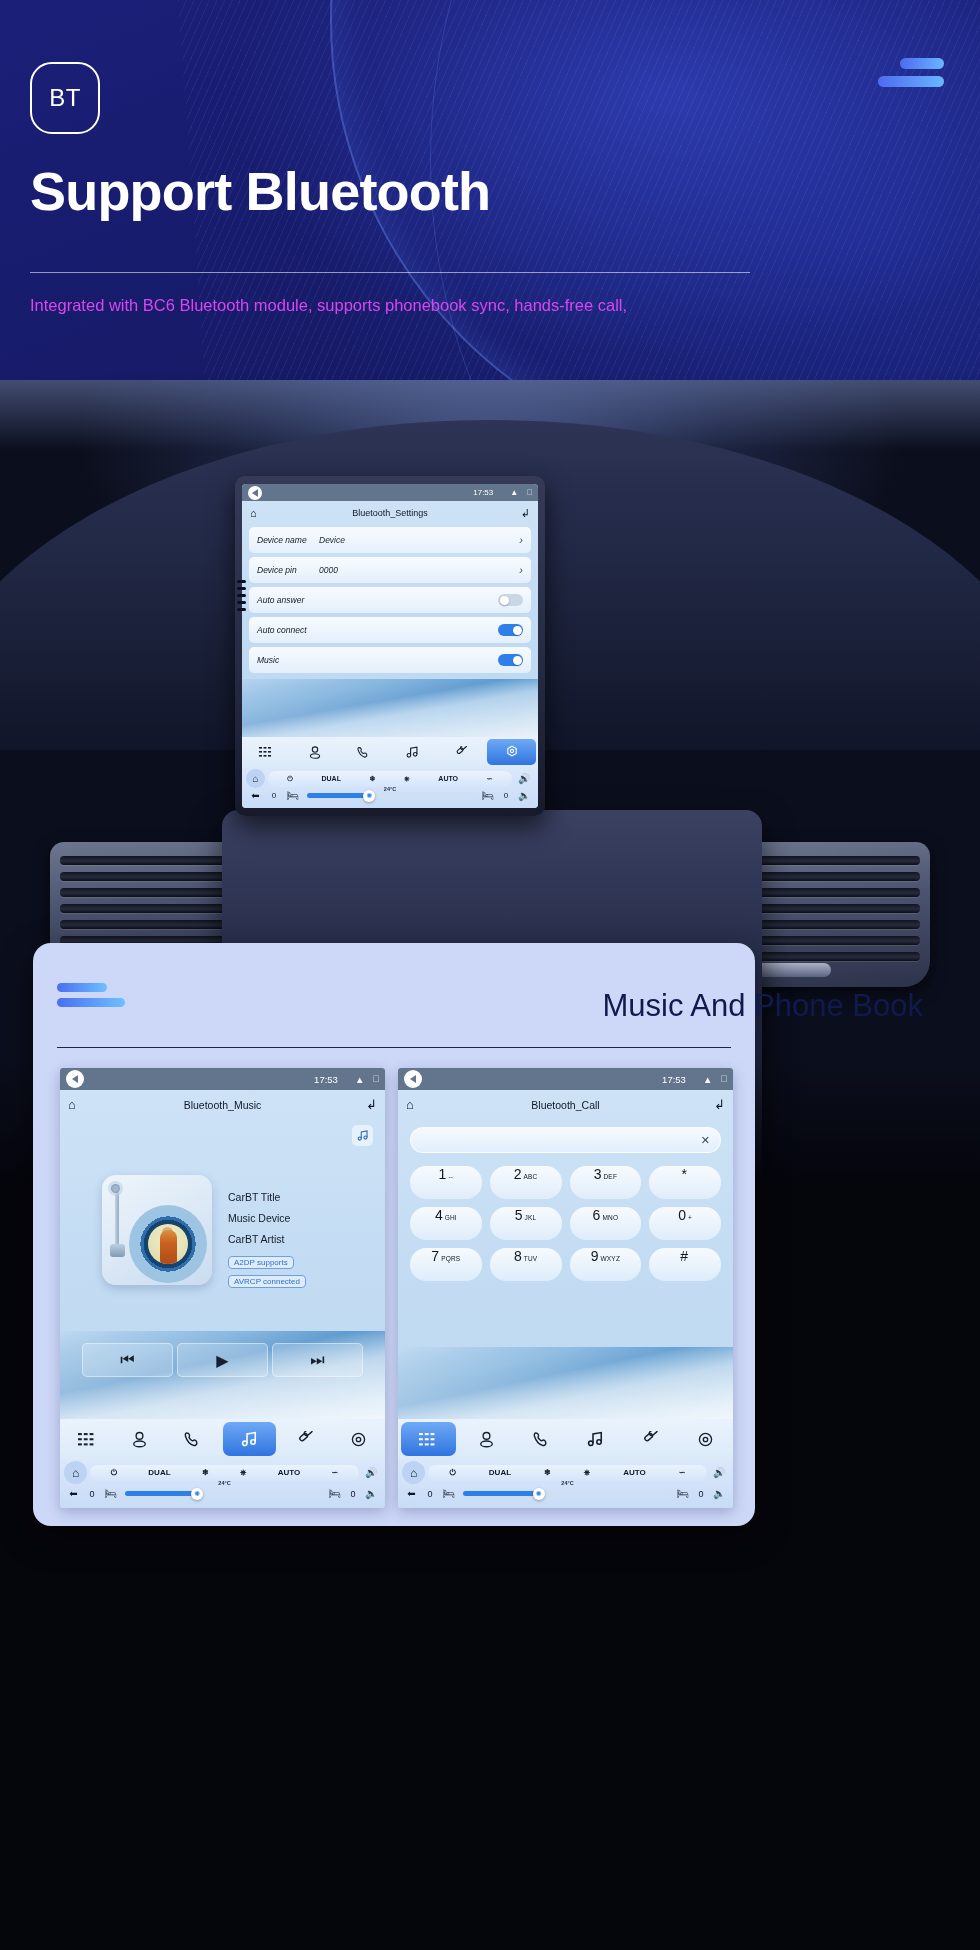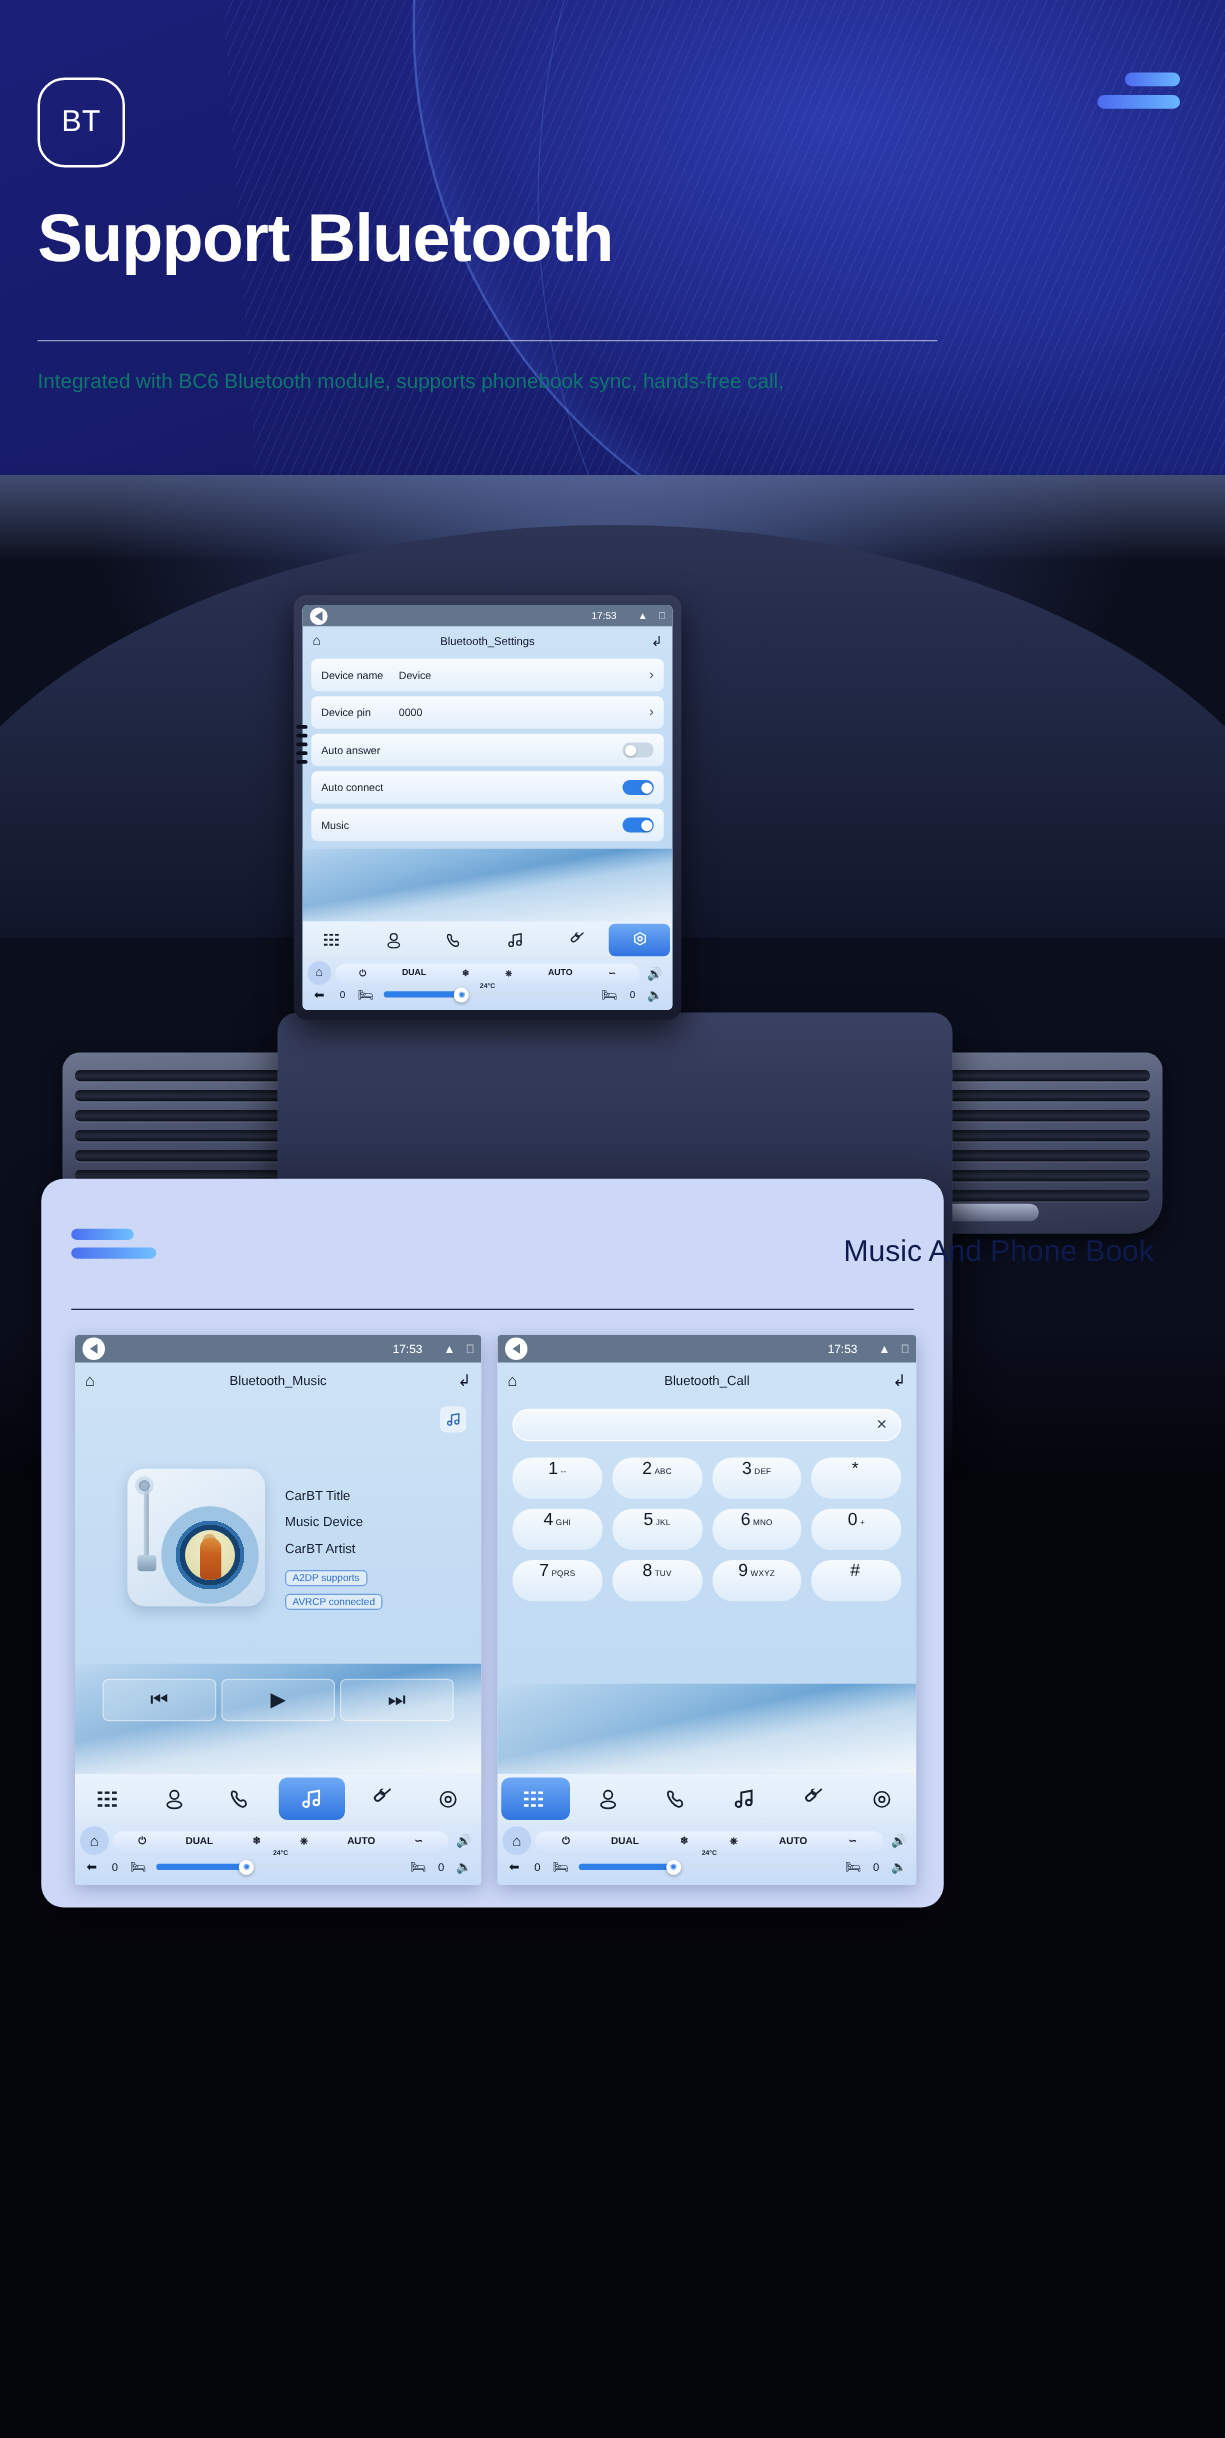--- a/index.html
+++ b/index.html
@@ -64,21 +64,21 @@
   .hero-title {
     position:absolute; left:30px; top:160px; z-index:4;
     color:#fff; font-size:54px; font-weight:bold; letter-spacing:-0.8px;
   }
   .hero-rule {
     position:absolute; left:30px; top:272px; width:720px; height:1px;
     background:rgba(255,255,255,.55); z-index:4;
   }
   .hero-sub {
     position:absolute; left:30px; top:288px; width:730px; z-index:4;
-    color:#0f766e; font-size:16.5px; line-height:2.1;
+    color:#d946ef; font-size:16.5px; line-height:2.1;
   }
 
   
   .carscene {
     position:absolute; left:0; top:380px; width:980px; height:800px;
     overflow:hidden;
     background:
       radial-gradient(ellipse 520px 240px at 50% 8%, #3b4a78 0%, #1c2340 45%, #0b0e1c 80%),
       linear-gradient(180deg,#121735 0%,#0c1026 28%,#070a16 58%,#04050c 100%);
   }
@@ -171,21 +171,21 @@
     font-size:9px; color:#101828;
   }
   .apptitle .ic { font-size:11px; color:#0d1526; z-index:2; }
   .apptitle .ic.right { margin-left:auto; }
 
   .settings-body { flex:1; padding:2px 7px 0; }
   .srow {
     height:26px; margin-bottom:4px; border-radius:5px;
     background:linear-gradient(180deg,rgba(255,255,255,.88),rgba(236,245,254,.78));
     display:flex; align-items:center; padding:0 8px;
-    font-size:8.5px; color:#121a28;
+    font-size:8.5px; color:#121a28;font-style:italic;
   }
   .srow .lbl { width:62px; flex:none; }
   .srow .val { flex:1; color:#1a2330; }
   .srow .chev { color:#44506a; font-size:11px; }
   .tog {
     margin-left:auto; width:25px; height:12px; border-radius:7px; position:relative;
     background:#c9d6e4;
   }
   .tog.on { background:#2f7fe8; }
   .tog i {
@@ -253,21 +253,21 @@
     background:#cdd8f8; border-radius:18px;
     box-shadow:0 10px 34px rgba(0,0,0,.45);
     z-index:8;
   }
   .card-bars { position:absolute; left:57px; top:983px; z-index:10; }
   .card-bars i { display:block; height:9px; border-radius:5px; background:linear-gradient(90deg,#4a6ef0,#6fc0ff); }
   .card-bars i.c1 { width:50px; margin-bottom:6px; }
   .card-bars i.c2 { width:68px; }
   .card-title {
     position:absolute; right:57px; top:988px; z-index:10;
-    font-size:24px; color:#101a4d;
+    font-size:31px; color:#101a4d;
   }
   .card-rule {
     position:absolute; left:57px; top:1047px; width:674px; height:1px;
     background:#1b2447; z-index:10;
   }
 
   
   .dev {
     position:absolute; top:1068px; height:440px; z-index:10;
     border-radius:3px; overflow:hidden;

